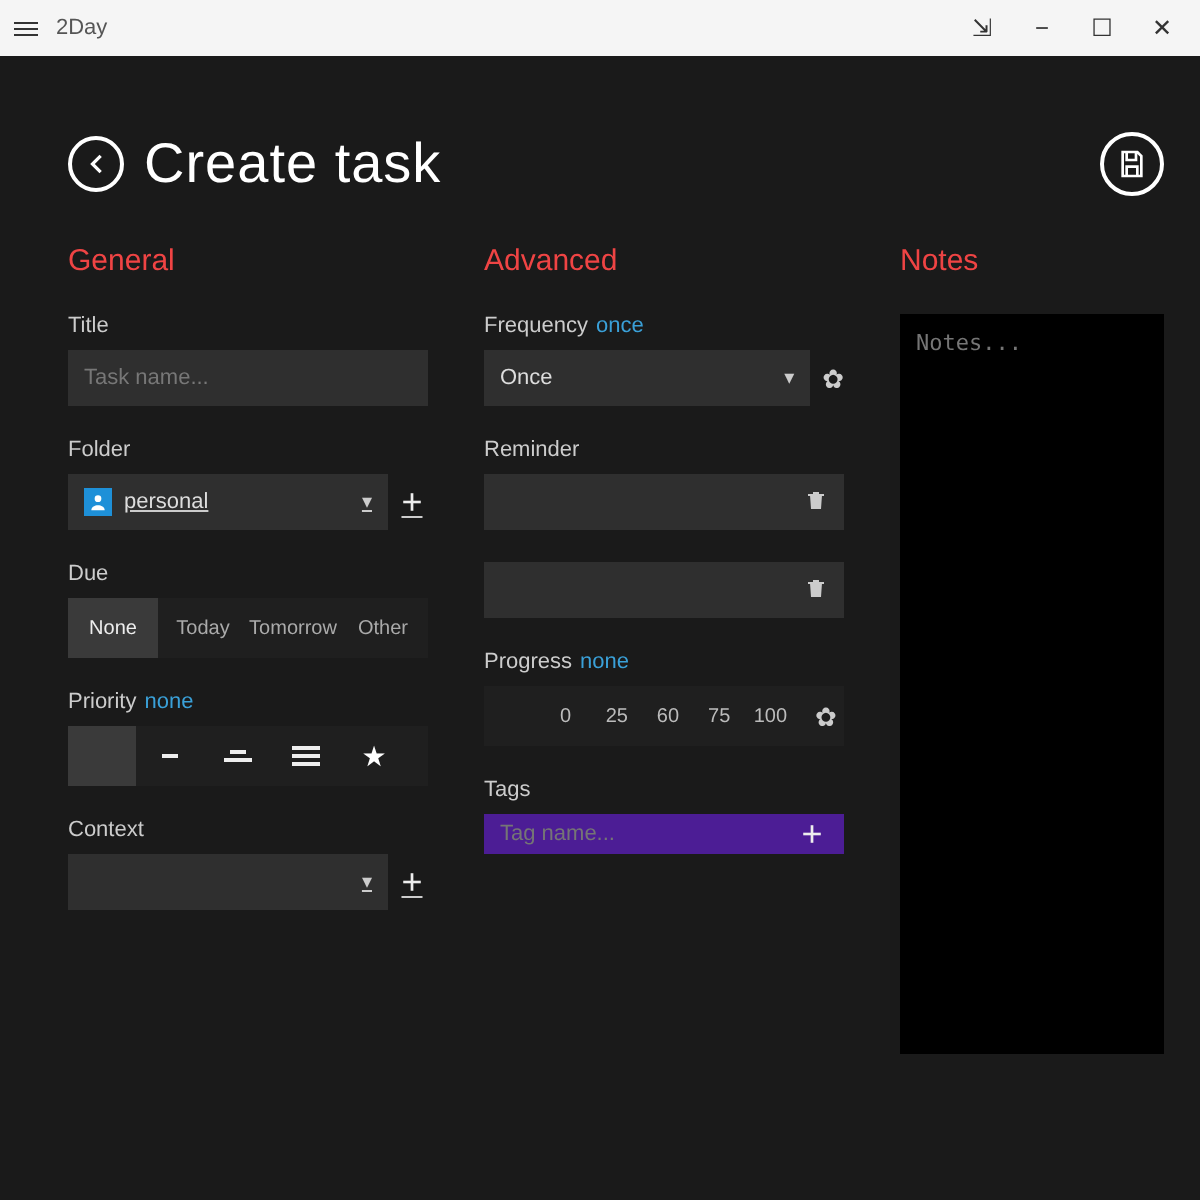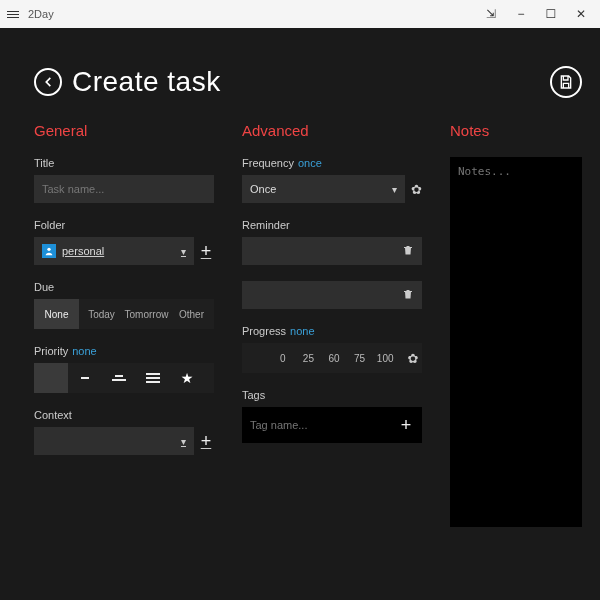--- a/index.html
+++ b/index.html
@@ -67,21 +67,21 @@
   .star{color:#fff;font-size:14px;}
   .rowbox.right{justify-content:flex-end;}
   .trash svg{width:12px;height:12px;}
   .gear{color:#ccc;font-size:13px;margin-left:6px;}
   .freqrow{display:flex;align-items:center;}
   .freqrow .select{flex:1}
   .progressrow{display:flex;align-items:center;background:#1f1f1f;height:30px;}
   .progressrow .cell{flex:1;text-align:center;font-size:10px;color:#bbb;}
   .progressrow .cell.first{background:#3a3a3a;flex:0 0 28px;}
   .progressrow .gearcell{flex:0 0 24px;display:flex;align-items:center;justify-content:center;}
-  .tagrow{display:flex;align-items:center;background:#000000;height:36px;padding:0 8px;}
+  .tagrow{display:flex;align-items:center;background:#4c1d95;height:20px;padding:0 8px;}
   .tagrow input{background:transparent;border:none;color:#888;flex:1;font-size:11px;outline:none;}
   .notesbox{background:#000000;height:370px;padding:8px;color:#777;font-size:11px;}
   .notesbox textarea{width:100%;height:100%;background:transparent;border:none;resize:none;color:#888;font-size:11px;outline:none;}
 </style>
 </head>
 <body>
 
 <div class="titlebar">
   <div class="ham">
       <span></span>

